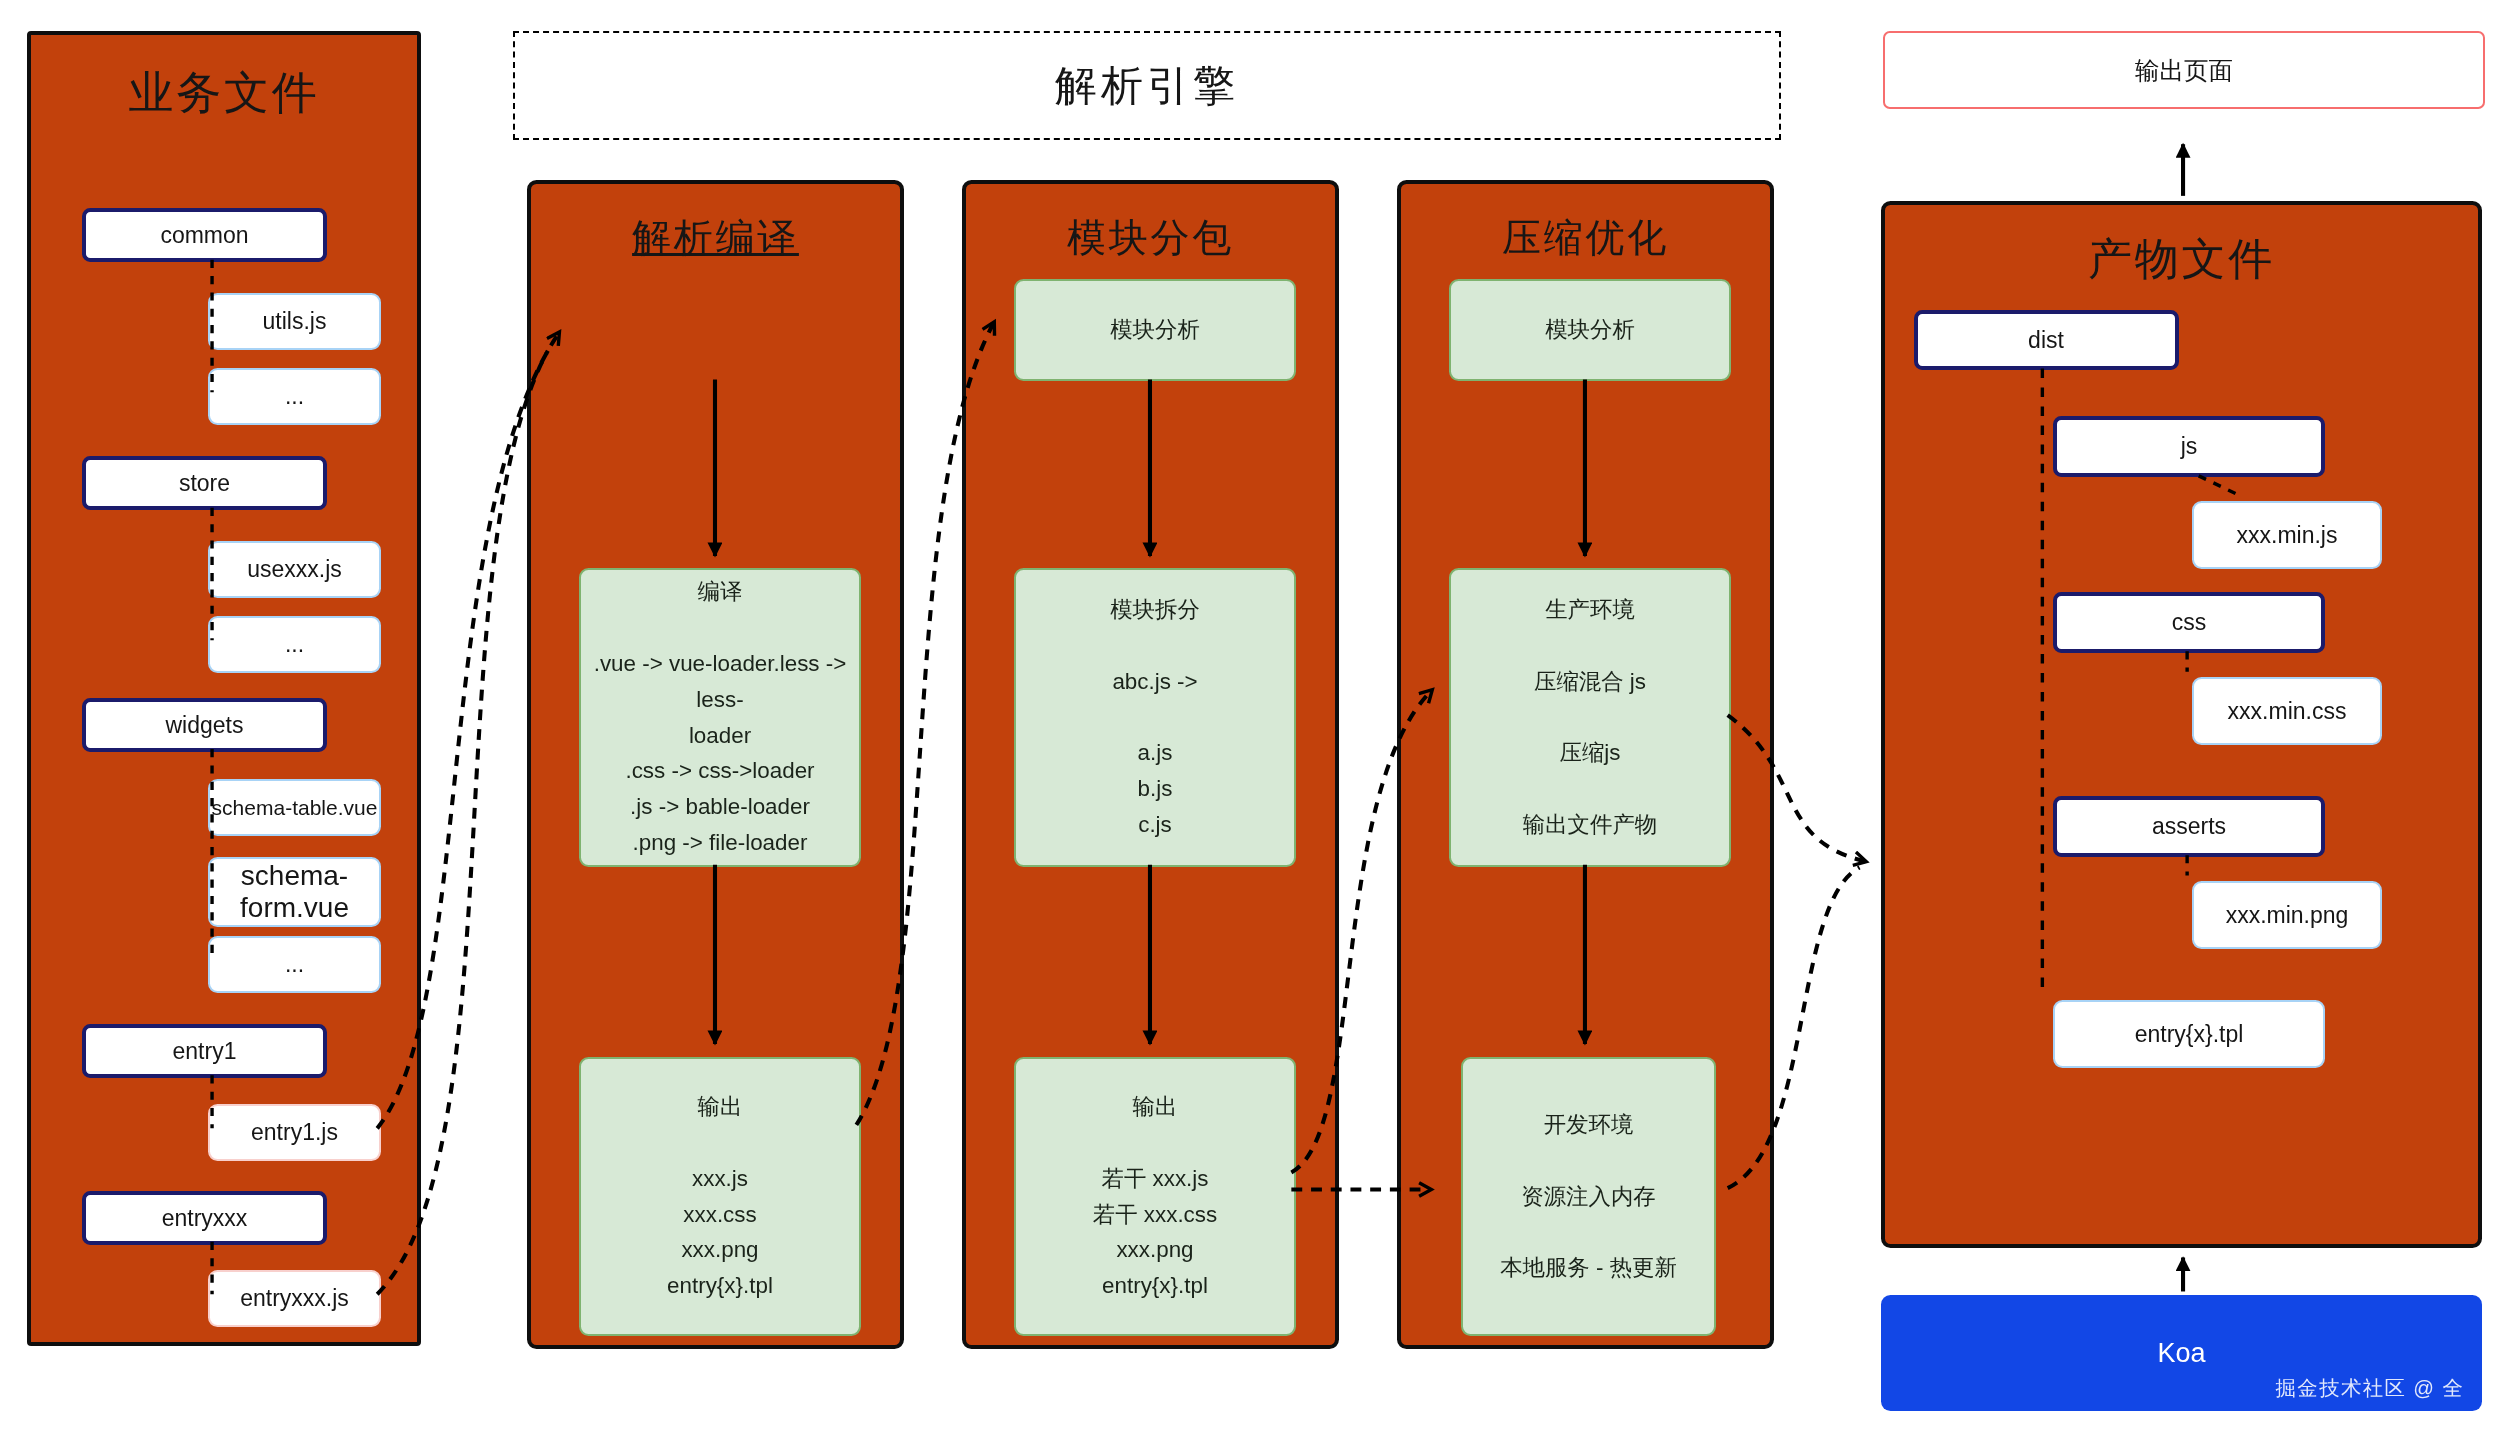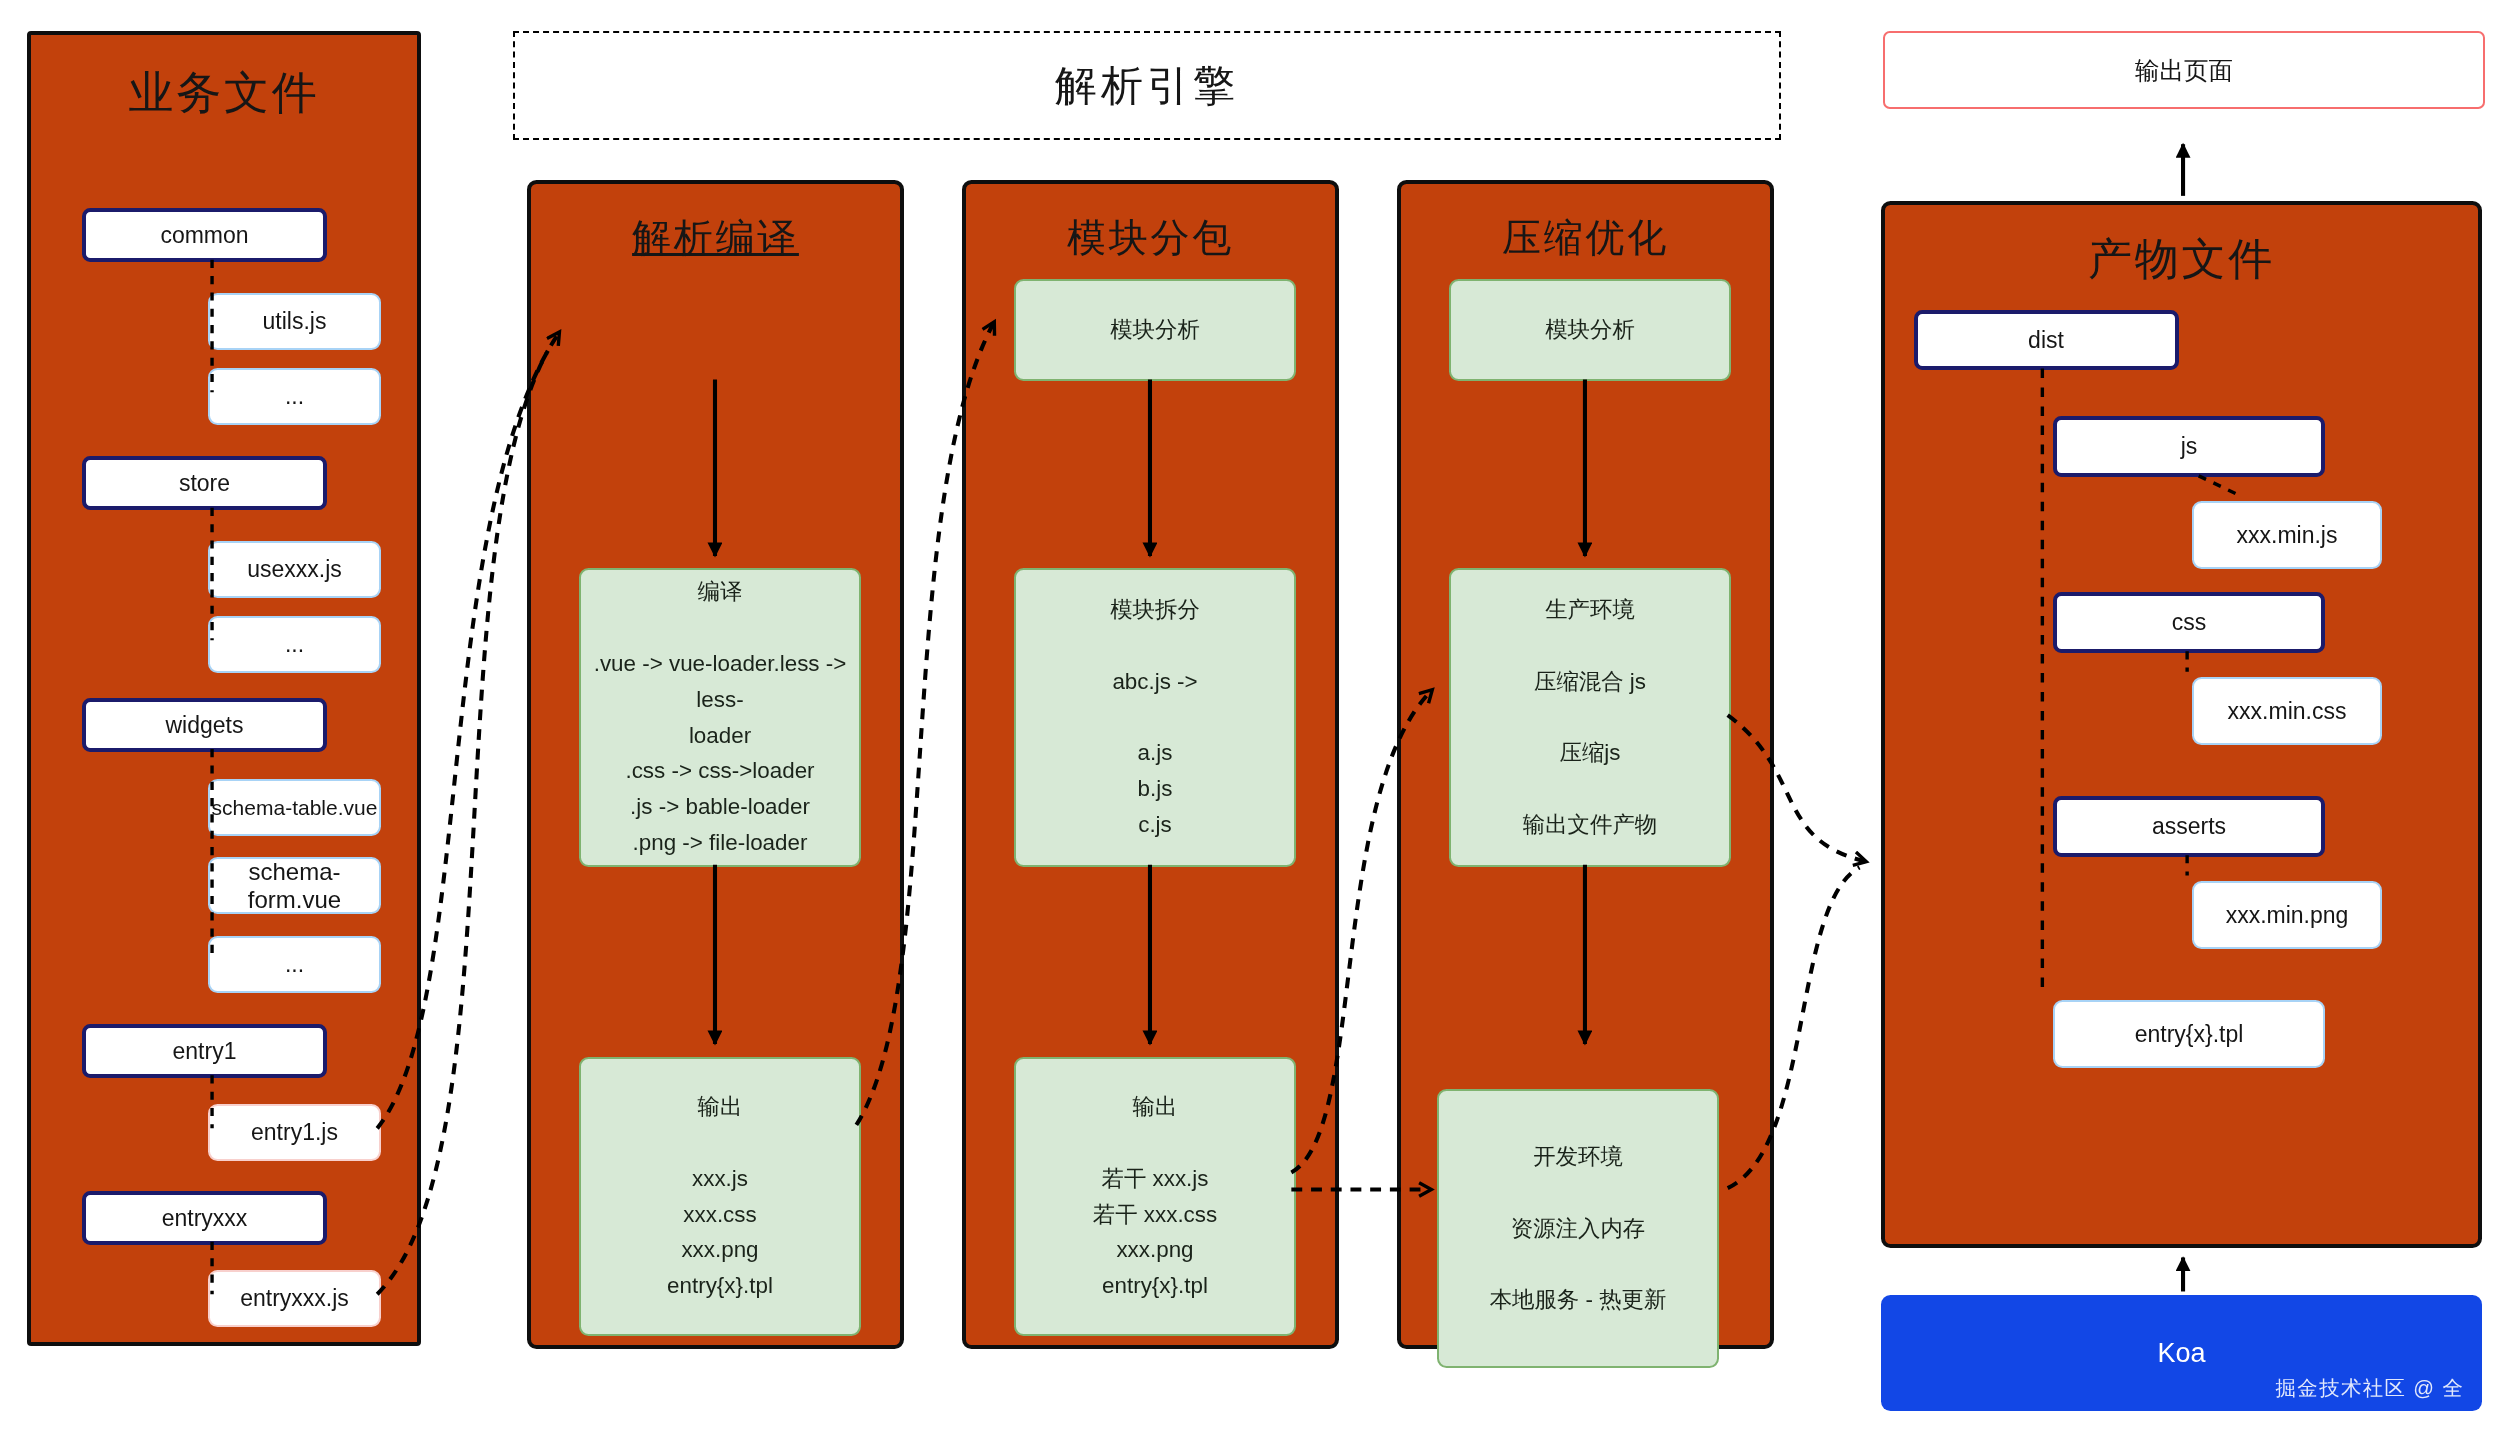--- a/index.html
+++ b/index.html
@@ -28,21 +28,21 @@
   <div class="abs box navy" style="left:51px;top:173px;width:245px;height:54px;">common</div>
   <div class="abs box lightblue" style="left:177px;top:258px;width:173px;height:57px;">utils.js</div>
   <div class="abs box lightblue" style="left:177px;top:333px;width:173px;height:57px;">...</div>
 
   <div class="abs box navy" style="left:51px;top:421px;width:245px;height:54px;">store</div>
   <div class="abs box lightblue" style="left:177px;top:506px;width:173px;height:57px;">usexxx.js</div>
   <div class="abs box lightblue" style="left:177px;top:581px;width:173px;height:57px;">...</div>
 
   <div class="abs box navy" style="left:51px;top:663px;width:245px;height:54px;">widgets</div>
   <div class="abs box lightblue" style="left:177px;top:744px;width:173px;height:57px;font-size:21px;">schema-table.vue</div>
-  <div class="abs box lightblue" style="left:177px;top:822px;width:173px;height:57px;font-size:24px;">schema-form.vue</div>
+  <div class="abs box lightblue" style="left:177px;top:822px;width:173px;height:70px;font-size:28px;">schema-form.vue</div>
   <div class="abs box lightblue" style="left:177px;top:901px;width:173px;height:57px;">...</div>
 
   <div class="abs box navy" style="left:51px;top:989px;width:245px;height:54px;">entry1</div>
   <div class="abs box pink" style="left:177px;top:1069px;width:173px;height:57px;">entry1.js</div>
 
   <div class="abs box navy" style="left:51px;top:1156px;width:245px;height:54px;">entryxxx</div>
   <div class="abs box pink" style="left:177px;top:1235px;width:173px;height:57px;">entryxxx.js</div>
 </div>
 
 <div class="abs dashedframe" style="left:513px;top:31px;width:1268px;height:109px;display:flex;align-items:center;justify-content:center;">
@@ -87,21 +87,21 @@
 <div class="abs panel" style="left:1397px;top:180px;width:377px;height:1169px;border-radius:9.5px;">
   <div class="abs panel-title" style="left:0;top:27px;width:100%;height:54px;font-size:39px;">压缩优化</div>
   <div class="abs greenbox" style="left:48px;top:95px;width:282px;height:102px;">模块分析</div>
   <div class="abs greenbox" style="left:48px;top:384px;width:282px;height:299px;">生产环境
 
 压缩混合 js
 
 压缩js
 
 输出文件产物</div>
-  <div class="abs greenbox" style="left:36px;top:873px;width:282px;height:279px;margin-top:32px;">开发环境
+  <div class="abs greenbox" style="left:60px;top:873px;width:255px;height:279px;">开发环境
 
 资源注入内存
 
 本地服务 - 热更新</div>
 </div>
 
 <div class="abs box redframe" style="left:1883px;top:31px;width:602px;height:78px;">输出页面</div>
 
 <div class="abs panel" style="left:1881px;top:201px;width:601px;height:1047px;border-radius:9.5px;">
   <div class="abs panel-title" style="left:0;top:24px;width:100%;height:61px;font-size:44px;">产物文件</div>

